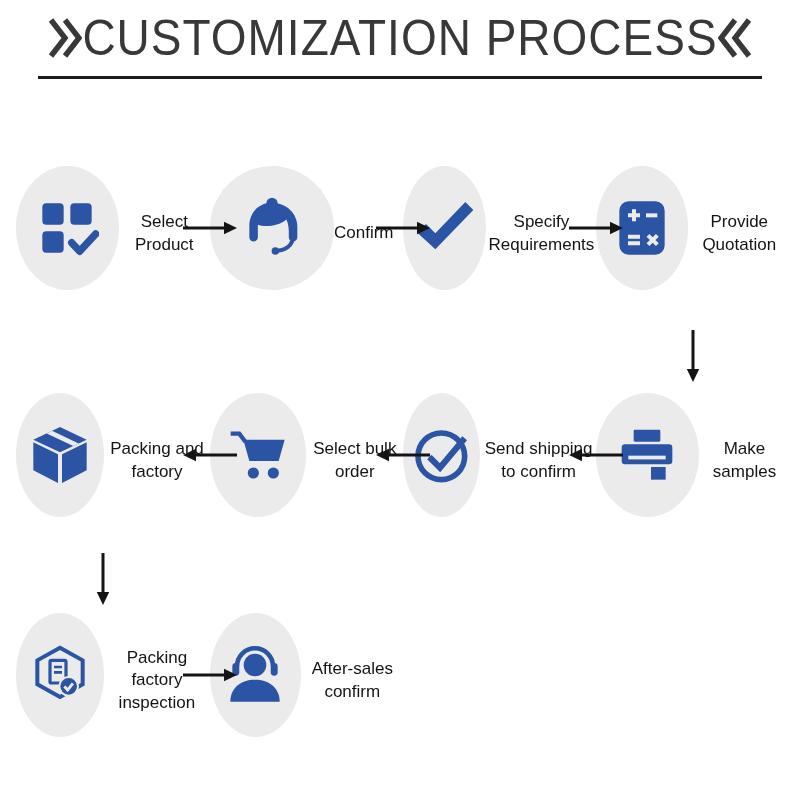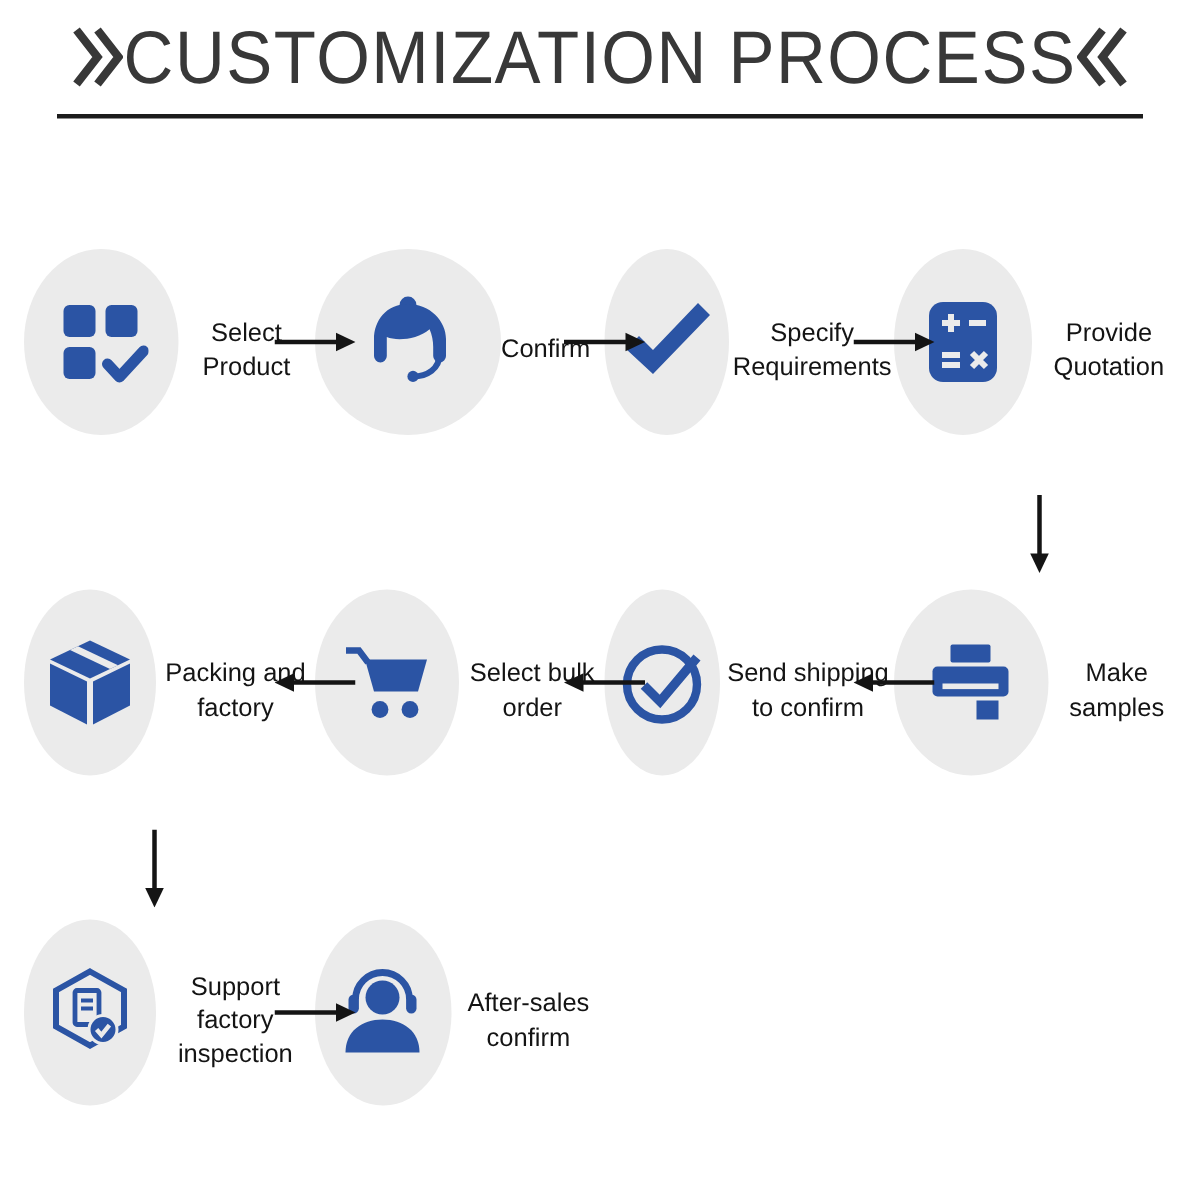--- a/index.html
+++ b/index.html
@@ -147,21 +147,21 @@
   <div class="step c1 r3 narrow">
     <div class="circle">
       <svg class="icon" viewBox="0 0 48 48">
         <path d="M24 3.5 L41 13 V31 L24 40.5 L7 31 V13 Z" fill="none" stroke="currentColor" stroke-width="3"></path>
         <rect x="16.5" y="13" width="12" height="17" rx="1" fill="none" stroke="currentColor" stroke-width="2.4"></rect>
         <path d="M19.5 18 h6 M19.5 22 h6" fill="none" stroke="currentColor" stroke-width="2"></path>
         <circle cx="30.5" cy="32.5" r="7" fill="currentColor" stroke="var(--circle-bg,#ebebeb)" stroke-width="1.5"></circle>
         <path d="M27.3 32.5 l2.4 2.8 4,-5" fill="none" stroke="var(--circle-bg,#ebebeb)" stroke-width="2.2"></path>
       </svg>
     </div>
-    <div class="label">Support factory inspection</div>
+    <div class="label">Packing factory inspection</div>
   </div>
 
   <div class="step c2 r3">
     <div class="circle">
       <svg class="icon" viewBox="0 0 48 48">
         <circle cx="24" cy="16.5" r="8.5" fill="currentColor"></circle>
         <path d="M5.5 44 C5.5 33.5 13.5 27.5 24 27.5 C34.5 27.5 42.5 33.5 42.5 44 Z" fill="currentColor"></path>
         <path d="M10.5 17.5 A13.5 13.5 0 0 1 37.5 17.5" fill="none" stroke="currentColor" stroke-width="3.4"></path>
         <rect x="7" y="15" width="5.2" height="9.5" rx="2.6" fill="currentColor"></rect>
         <rect x="35.8" y="15" width="5.2" height="9.5" rx="2.6" fill="currentColor"></rect>

